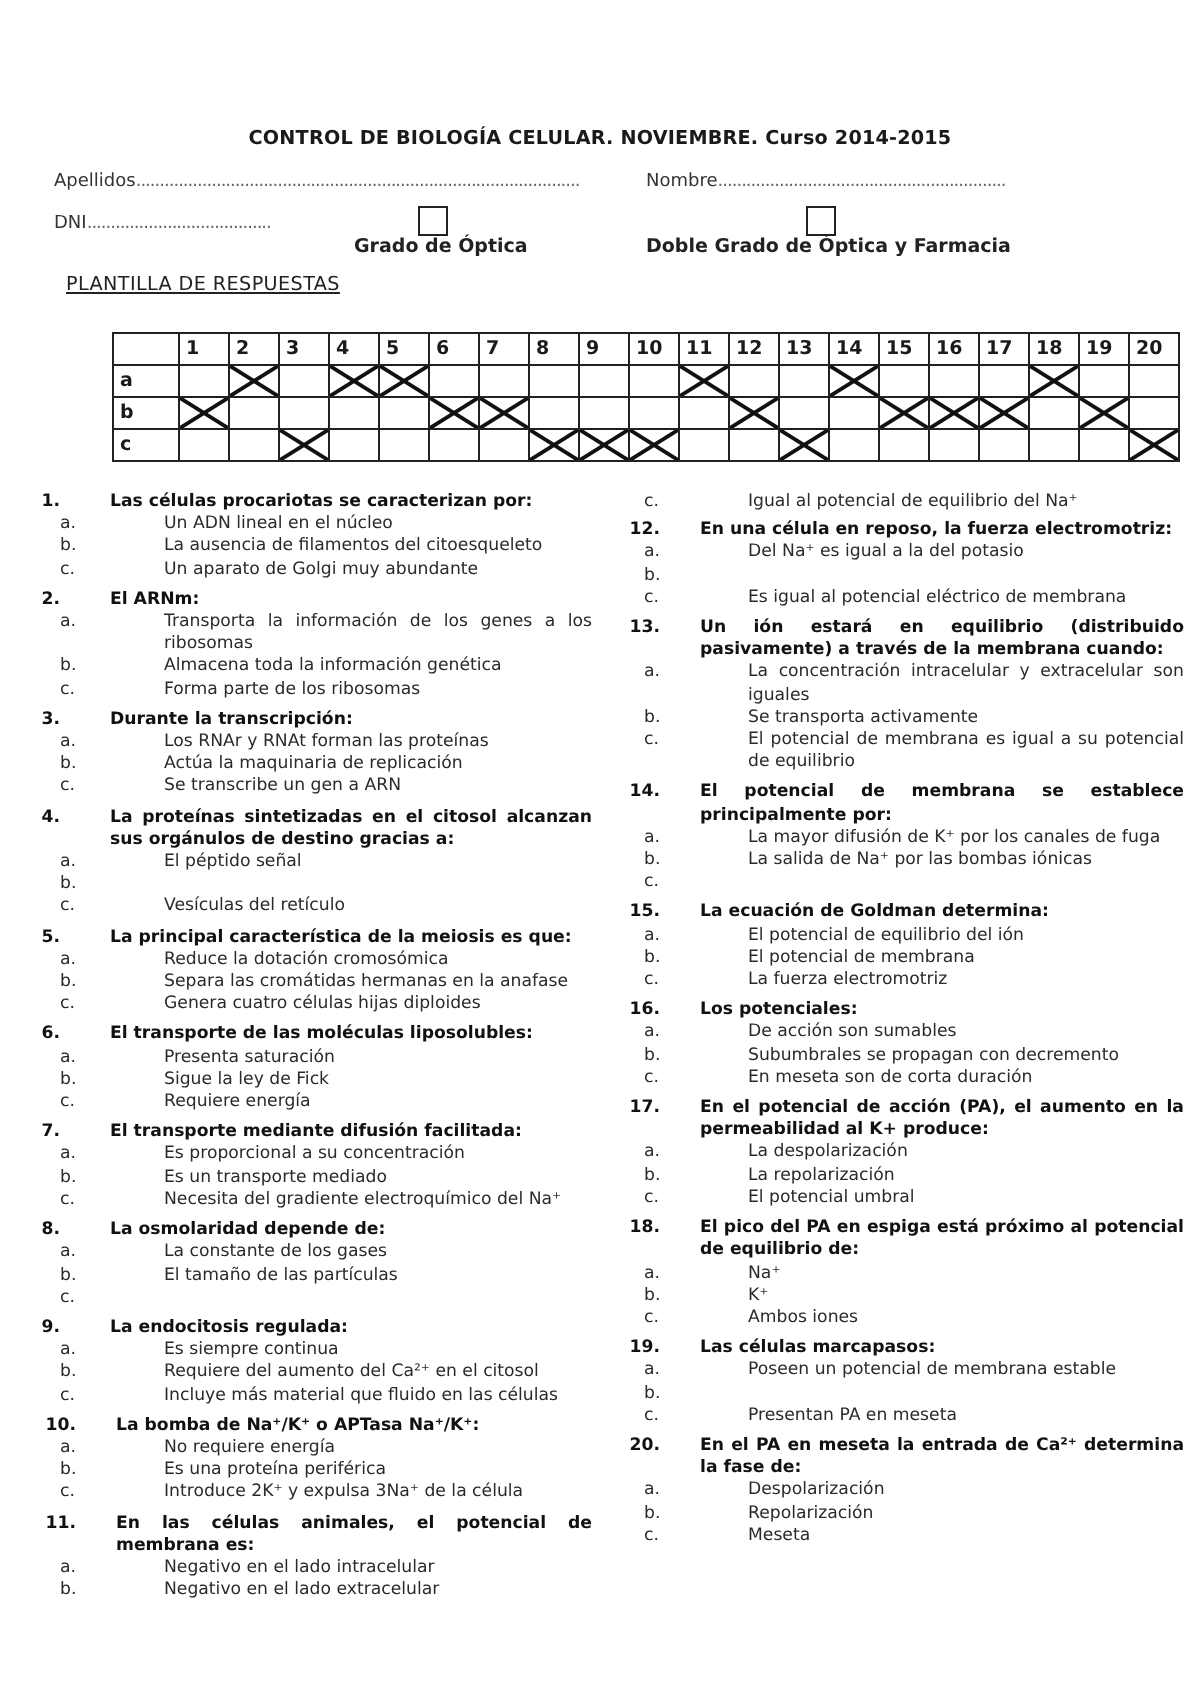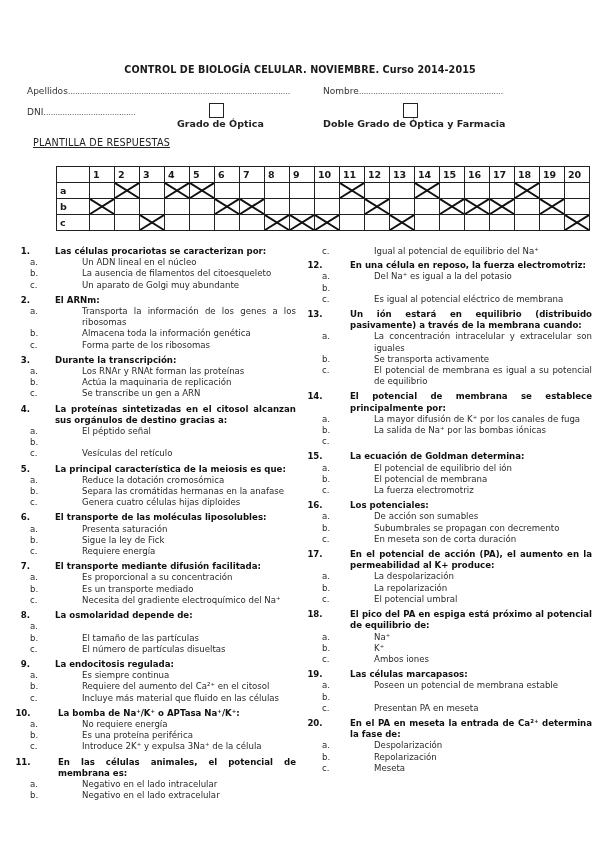--- a/index.html
+++ b/index.html
@@ -31,21 +31,21 @@
     .grid td.corner { width: 29px; }
     .xmark { position: absolute; inset: 0; }
     .xmark svg { width: 100%; height: 100%; display: block; }
 
     .col { position: absolute; top: 246px; font-size: 8.6px; line-height: 11.2px; color: #2a2a2a; }
     .col.left { left: 8px; width: 288px; }
     .col.right { left: 300px; width: 292px; }
     .q { margin-bottom: 4px; }
     .q-stem { display: flex; font-weight: bold; color: #111; }
     .q-num { width: 22px; flex: none; text-align: right; padding-right: 5px; }
-    .q-num.tight { width: 30px; text-align: center; padding-right: 0; }
+    .q-num.tight { width: 30px; text-align: right; padding-right: 0; }
     .q-text { flex: 1; text-align: justify; padding-left: 20px; }
     .opt { display: flex; padding-left: 22px; }
     .opt-letter { width: 15px; flex: none; }
     .opt-text { flex: 1; text-align: justify; padding-left: 37px; }
   </style>
 </head>
 <body>
 
 <div class="title">CONTROL DE BIOLOGÍA CELULAR. NOVIEMBRE. Curso 2014-2015</div>
 
@@ -433,28 +433,28 @@
         <span class="opt-text">Necesita del gradiente electroquímico del Na⁺</span>
       </div>
     </div>
     <div class="q">
       <div class="q-stem">
         <span class="q-num">8.</span>
         <span class="q-text">La osmolaridad depende de:</span>
       </div>
       <div class="opt">
         <span class="opt-letter">a.</span>
+        <span class="opt-text">La constante de los gases</span>
       </div>
       <div class="opt">
         <span class="opt-letter">b.</span>
         <span class="opt-text">El tamaño de las partículas</span>
       </div>
       <div class="opt">
         <span class="opt-letter">c.</span>
-        <span class="opt-text">El número de partículas disueltas</span>
       </div>
     </div>
     <div class="q">
       <div class="q-stem">
         <span class="q-num">9.</span>
         <span class="q-text">La endocitosis regulada:</span>
       </div>
       <div class="opt">
         <span class="opt-letter">a.</span>
         <span class="opt-text">Es siempre continua</span>

